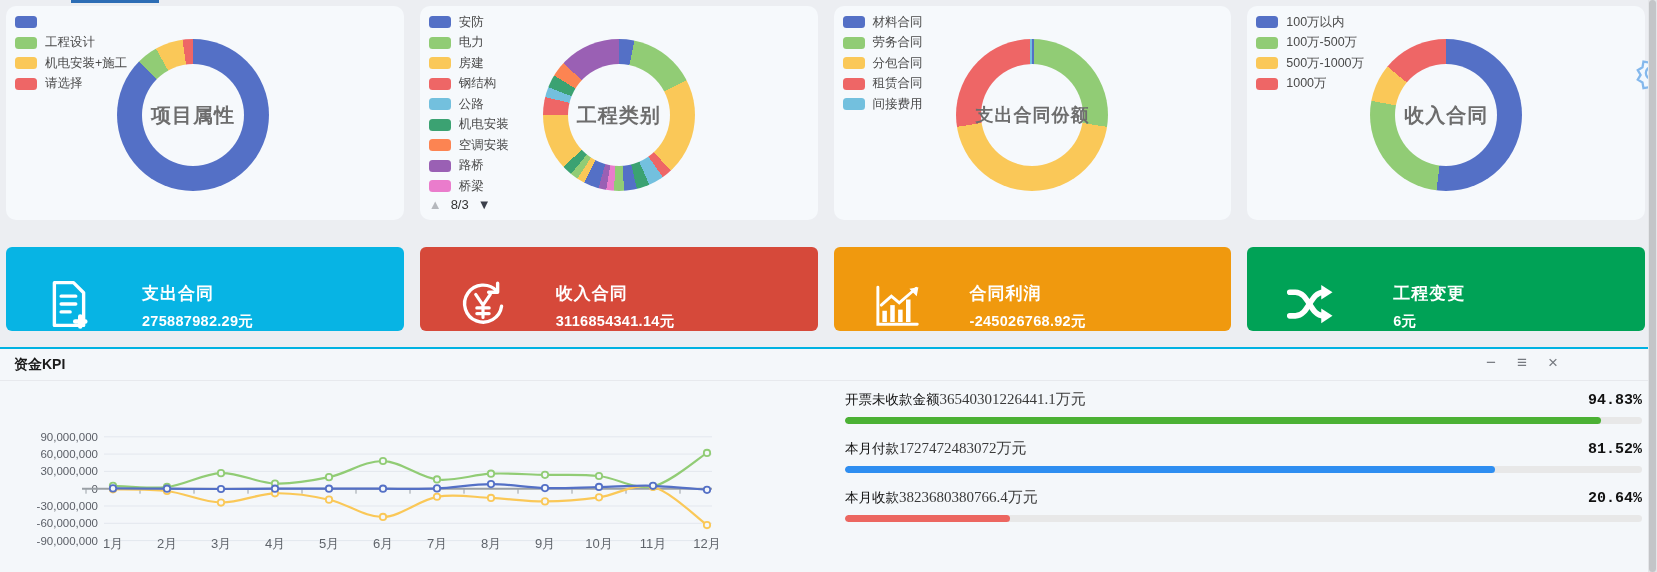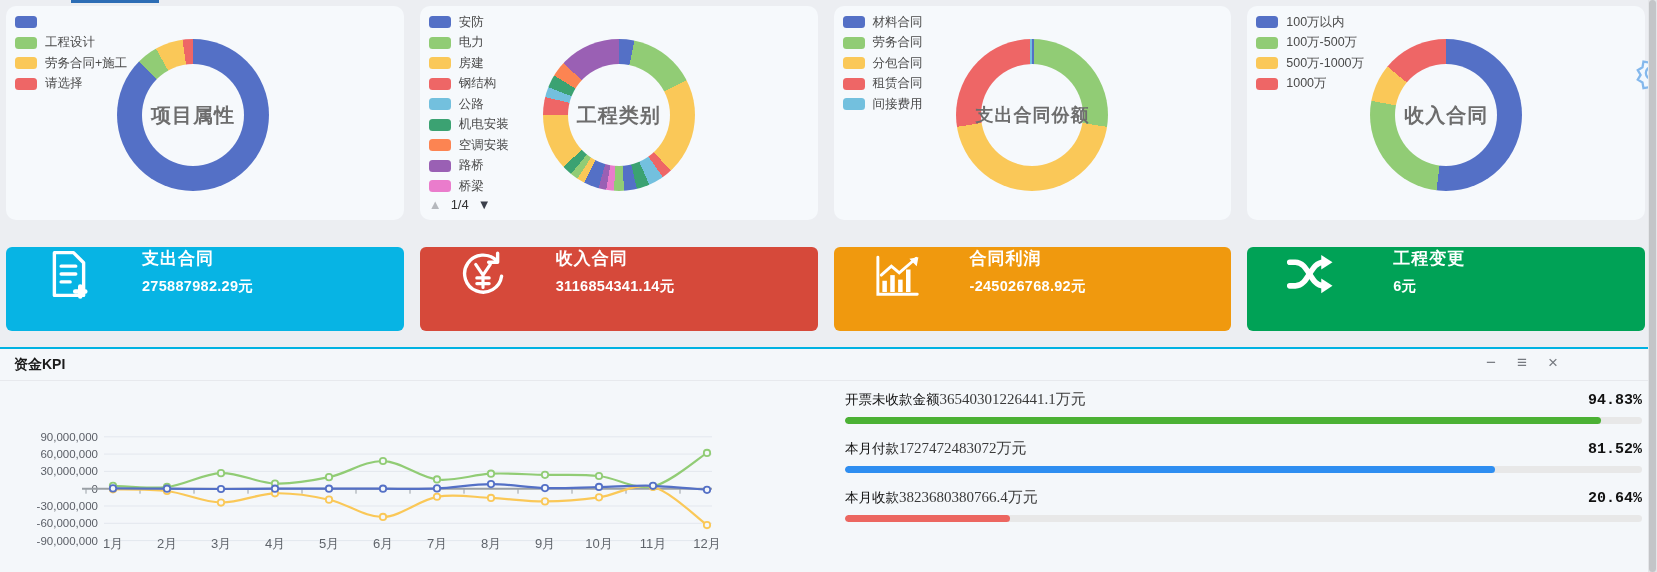--- a/index.html
+++ b/index.html
@@ -16,21 +16,21 @@
   .donut-panel:first-child .donut{left:47%;}
   .donut-hole{position:absolute;inset:25px;border-radius:50%;background:#f6f9fc;
               display:flex;align-items:center;justify-content:center;}
   .donut-title{font-size:20px;font-weight:bold;color:#6d6d6d;letter-spacing:1px;white-space:nowrap;}
   .pager{position:absolute;left:9px;top:191px;display:flex;align-items:center;gap:9px;font-size:13px;color:#333;}
   .pager-up{color:#b5b8bd;font-size:13px;cursor:pointer;}
   .pager-down{color:#3a3f4a;font-size:13px;cursor:pointer;}
   .pager-text{color:#333;}
   
   .cards-row{position:absolute;left:6px;top:247px;width:1639px;height:84px;display:flex;gap:16px;}
-  .kpi-card{flex:1;border-radius:6px;color:#fff;position:relative;display:flex;align-items:flex-start;
+  .kpi-card{flex:1;border-radius:6px;color:#fff;position:relative;display:flex;align-items:flex-end;
             padding-left:36px;box-sizing:border-box;cursor:pointer;}
   .kpi-icon{width:54px;height:54px;margin-right:46px;flex:0 0 auto;}
   .kpi-icon svg{width:100%;height:100%;}
   .kpi-label{font-size:17px;font-weight:bold;margin-bottom:7px;letter-spacing:1px;}
   .kpi-value{font-size:14.5px;font-weight:bold;letter-spacing:.3px;}
   
   .fund-panel{position:absolute;left:0;top:347px;width:1648px;height:225px;background:#f4f7fa;
               border-top:2px solid #00b2e2;box-sizing:border-box;}
   .fund-header{position:relative;height:31px;border-bottom:1px solid #e7e9ed;}
   .fund-title{position:absolute;left:14px;top:7px;font-size:14px;font-weight:bold;color:#1b1b1b;}
@@ -65,21 +65,21 @@
         <div class="legend-item">
           <span class="swatch" style="background: rgb(84, 112, 198);"></span>
           <span class="legend-label"></span>
         </div>
         <div class="legend-item">
           <span class="swatch" style="background: rgb(145, 204, 117);"></span>
           <span class="legend-label">工程设计</span>
         </div>
         <div class="legend-item">
           <span class="swatch" style="background: rgb(250, 200, 88);"></span>
-          <span class="legend-label">劳务合同+施工</span>
+          <span class="legend-label">机电安装+施工</span>
         </div>
         <div class="legend-item">
           <span class="swatch" style="background: rgb(238, 102, 102);"></span>
           <span class="legend-label">请选择</span>
         </div>
       </div>
       <div class="donut" style="background: conic-gradient(rgb(84, 112, 198) 0deg, rgb(84, 112, 198) 315deg, rgb(145, 204, 117) 315deg, rgb(145, 204, 117) 330.84deg, rgb(250, 200, 88) 330.84deg, rgb(250, 200, 88) 352.08deg, rgb(238, 102, 102) 352.08deg, rgb(238, 102, 102) 360deg);">
         <div class="donut-hole">
           <span class="donut-title">项目属性</span>
         </div>
@@ -119,21 +119,21 @@
           <span class="swatch" style="background: rgb(154, 96, 180);"></span>
           <span class="legend-label">路桥</span>
         </div>
         <div class="legend-item">
           <span class="swatch" style="background: rgb(234, 124, 204);"></span>
           <span class="legend-label">桥梁</span>
         </div>
       </div>
       <div class="pager">
         <span class="pager-up">▲</span>
-        <span class="pager-text">1/4</span>
+        <span class="pager-text">8/3</span>
         <span class="pager-down">▼</span>
       </div>
       <div class="donut" style="background: conic-gradient(rgb(84, 112, 198) 0deg, rgb(84, 112, 198) 11.74deg, rgb(145, 204, 117) 11.74deg, rgb(145, 204, 117) 62.61deg, rgb(250, 200, 88) 62.61deg, rgb(250, 200, 88) 136.96deg, rgb(238, 102, 102) 136.96deg, rgb(238, 102, 102) 144.78deg, rgb(115, 192, 222) 144.78deg, rgb(115, 192, 222) 156.52deg, rgb(59, 162, 114) 156.52deg, rgb(59, 162, 114) 166.3deg, rgb(84, 112, 198) 166.3deg, rgb(84, 112, 198) 176.09deg, rgb(145, 204, 117) 176.09deg, rgb(145, 204, 117) 183.91deg, rgb(234, 124, 204) 183.91deg, rgb(234, 124, 204) 189.78deg, rgb(154, 96, 180) 189.78deg, rgb(154, 96, 180) 195.65deg, rgb(84, 112, 198) 195.65deg, rgb(84, 112, 198) 207.39deg, rgb(250, 200, 88) 207.39deg, rgb(250, 200, 88) 213.26deg, rgb(145, 204, 117) 213.26deg, rgb(145, 204, 117) 219.13deg, rgb(59, 162, 114) 219.13deg, rgb(59, 162, 114) 226.96deg, rgb(250, 200, 88) 226.96deg, rgb(250, 200, 88) 270deg, rgb(238, 102, 102) 270deg, rgb(238, 102, 102) 283.7deg, rgb(115, 192, 222) 283.7deg, rgb(115, 192, 222) 291.52deg, rgb(59, 162, 114) 291.52deg, rgb(59, 162, 114) 301.3deg, rgb(252, 132, 82) 301.3deg, rgb(252, 132, 82) 313.04deg, rgb(154, 96, 180) 313.04deg, rgb(154, 96, 180) 360deg);">
         <div class="donut-hole">
           <span class="donut-title">工程类别</span>
         </div>
       </div>
     </div>
     <div class="donut-panel">
       <div class="legend">

